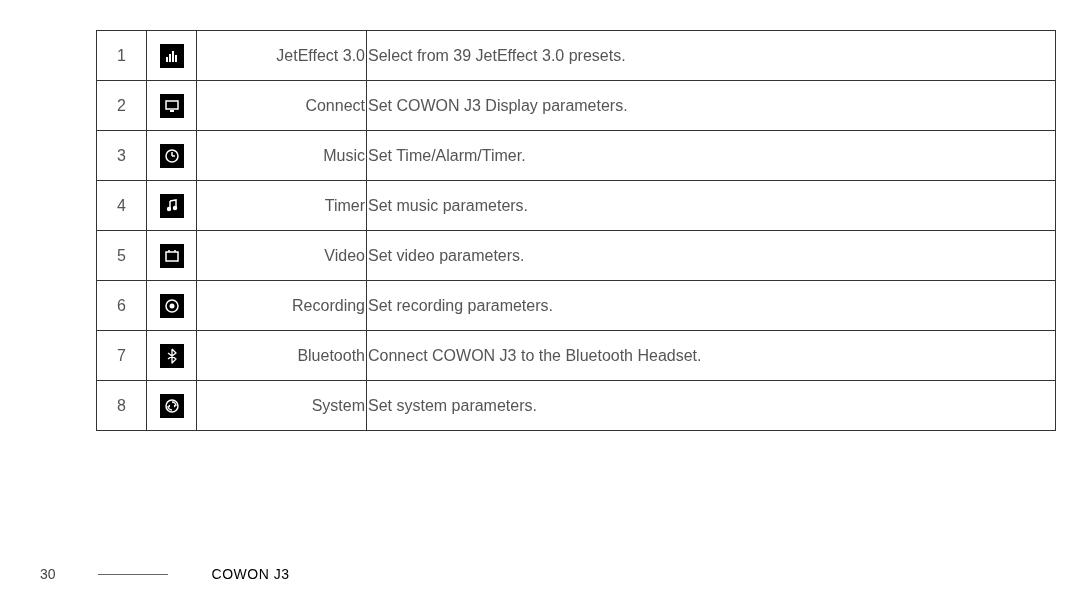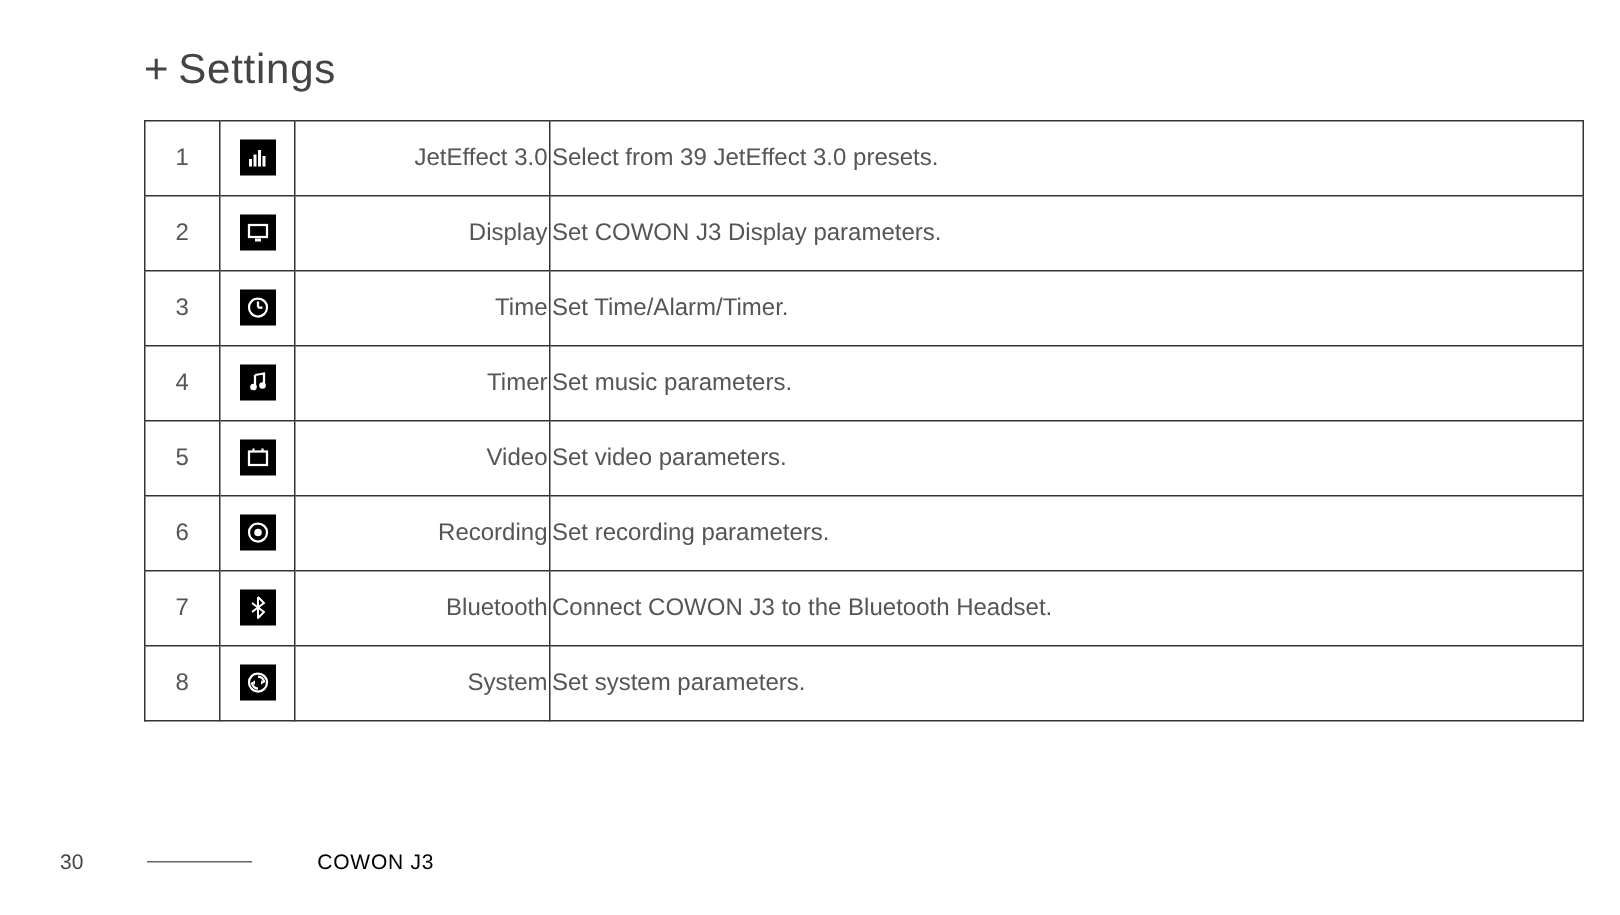--- a/index.html
+++ b/index.html
@@ -75,23 +75,20 @@
     width: 70px;
     border-top: 1px solid #666;
     margin-right: 12px;
   }
   .footer .prod { font-weight: normal; letter-spacing: 0.5px; color: #000; }
 </style>
 </head>
 <body>
 
 <div class="page">
-  <div class="heading">
-    <span class="plus">+</span><span>Settings</span>
-  </div>
 
   <table class="settings">
     <tbody id="tbody">
         <tr>
           <td class="num">1</td>
           <td class="icon-cell"><span class="sicon">
               <svg viewBox="0 0 16 16">
                 <rect x="2" y="9" width="2" height="5" fill="#fff"></rect>
                 <rect x="5" y="6" width="2" height="8" fill="#fff"></rect>
                 <rect x="8" y="3" width="2" height="11" fill="#fff"></rect>
@@ -102,33 +99,33 @@
           <td class="desc">Select from 39 JetEffect 3.0 presets.</td>
         </tr>
         <tr>
           <td class="num">2</td>
           <td class="icon-cell"><span class="sicon">
               <svg viewBox="0 0 16 16">
                 <rect x="2" y="3" width="12" height="8" fill="none" stroke="#fff" stroke-width="1.5"></rect>
                 <rect x="6" y="12" width="4" height="2" fill="#fff"></rect>
               </svg>
             </span></td>
-          <td class="label">Display</td>
+          <td class="label">Connect</td>
           <td class="desc">Set COWON J3 Display parameters.</td>
         </tr>
         <tr>
           <td class="num">3</td>
           <td class="icon-cell"><span class="sicon">
               <svg viewBox="0 0 16 16">
                 <circle cx="8" cy="8" r="6" fill="none" stroke="#fff" stroke-width="1.5"></circle>
                 <line x1="8" y1="8" x2="8" y2="4" stroke="#fff" stroke-width="1.5"></line>
                 <line x1="8" y1="8" x2="11" y2="8" stroke="#fff" stroke-width="1.5"></line>
               </svg>
             </span></td>
-          <td class="label">Time</td>
+          <td class="label">Music</td>
           <td class="desc">Set Time/Alarm/Timer.</td>
         </tr>
         <tr>
           <td class="num">4</td>
           <td class="icon-cell"><span class="sicon">
               <svg viewBox="0 0 16 16">
                 <path d="M6 3 L12 2 L12 10" fill="none" stroke="#fff" stroke-width="1.5"></path>
                 <circle cx="5" cy="11" r="2.2" fill="#fff"></circle>
                 <circle cx="11" cy="10" r="2.2" fill="#fff"></circle>
                 <line x1="6" y1="3" x2="6" y2="11" stroke="#fff" stroke-width="1.5"></line>

